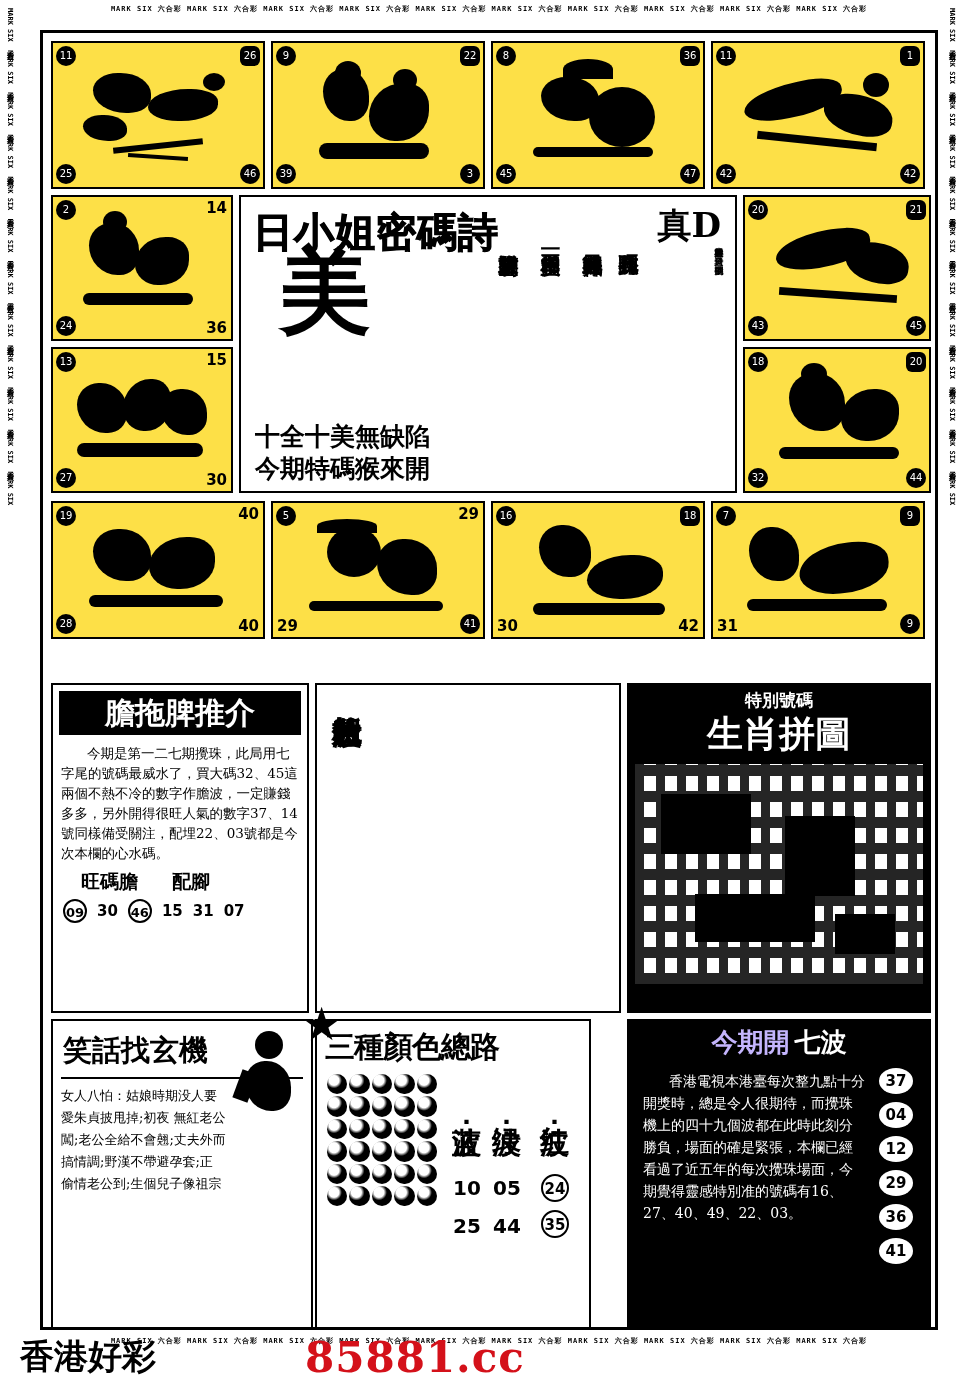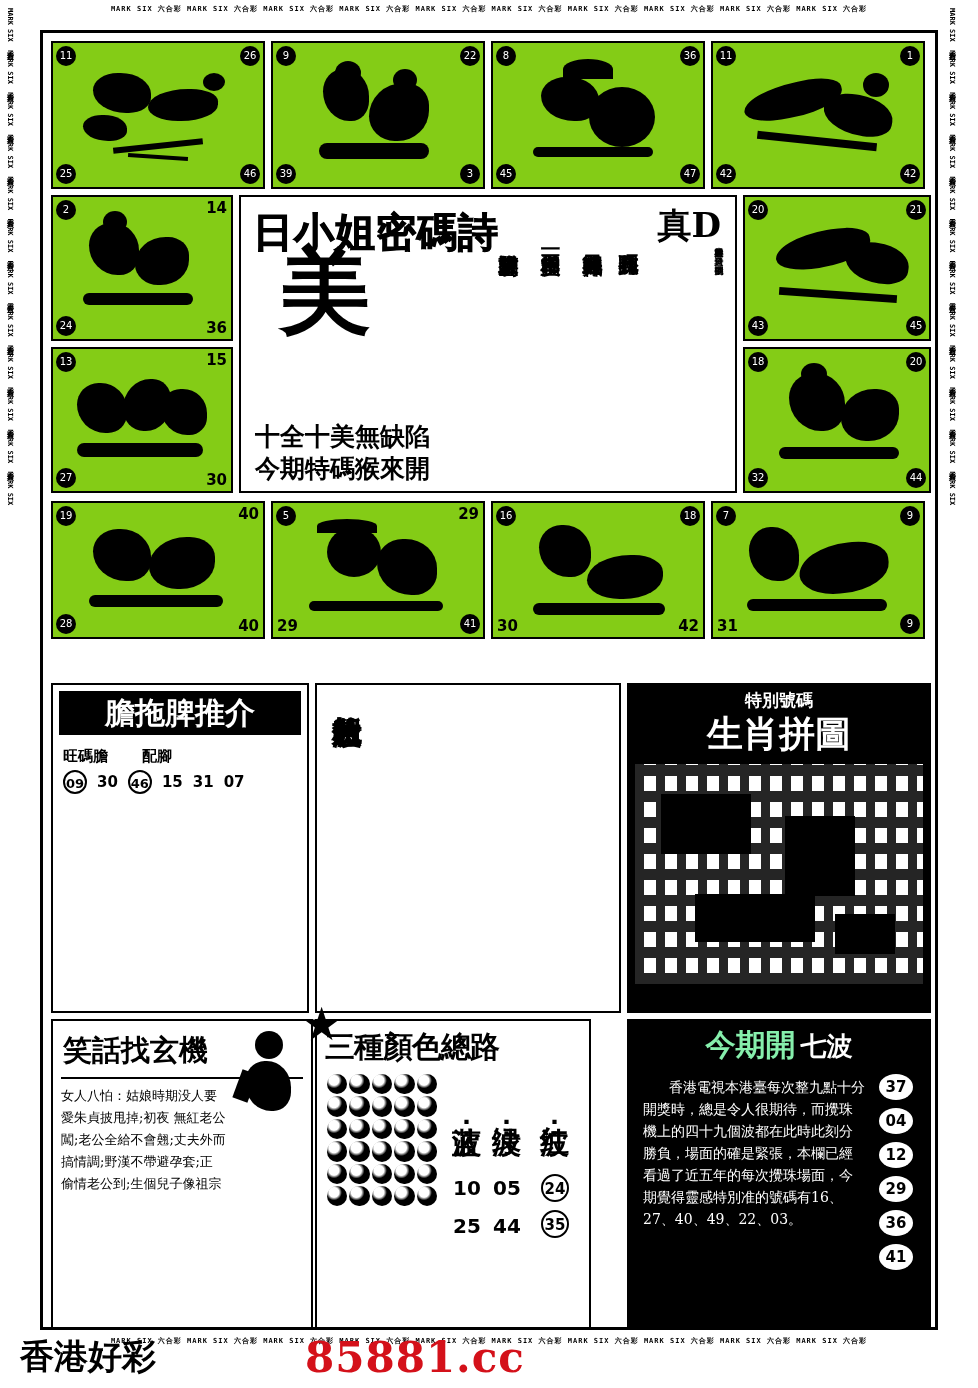--- a/index.html
+++ b/index.html
@@ -48,37 +48,37 @@
   }
 
   
   .pic-grid{
     position:absolute;left:8px;top:8px;width:880px;
   }
   .pic-row{display:flex;gap:6px;margin-bottom:6px;}
   .pic-cell{
     position:relative;
     border:2px solid #000;
-    background:#84cc16;
+    background:#fde047;
     box-sizing:border-box;
     overflow:hidden;
   }
   .pic-cell .art{
     position:absolute;left:0;top:0;right:0;bottom:0;
   }
   .num-badge{
     position:absolute;
     width:20px;height:20px;border-radius:50%;
     background:#000;color:#fff;
     font-size:10px;line-height:20px;text-align:center;
     font-family:"DejaVu Sans","Liberation Sans",sans-serif;
     z-index:4;
   }
   .nb-tl{left:3px;top:3px;}
-  .nb-tr{right:3px;top:3px;}
+  .nb-tr{right:3px;top:3px;border-radius:6px;}
   .nb-bl{left:3px;bottom:3px;}
   .nb-br{right:3px;bottom:3px;}
   .num-plain{
     position:absolute;
     font-size:15px;font-weight:bold;color:#000;z-index:4;
     font-family:"DejaVu Sans","Liberation Sans",sans-serif;
   }
   .np-bl{left:4px;bottom:2px;}
   .np-br{right:4px;bottom:2px;}
   .np-tr{right:4px;top:2px;}
@@ -380,21 +380,22 @@
           <div class="num-plain np-bl">31</div>
           <div class="num-badge nb-br">9</div>
         </div>
       </div>
     </div>
 
     <div class="panels">
 
       <div class="panel" style="left:0;top:0;width:258px;height:330px;">
         <div class="invert-head" style="margin:6px;height:44px;line-height:44px;">膽拖脾推介</div>
-        <div style="display:flex;gap:34px;padding:6px 10px 0 10px;font-size:15px;font-weight:bold;font-family:'DejaVu Serif','Liberation Serif',serif;">
+        <div class="body-cn" style="padding:2px 8px 0 8px;text-indent:26px;">今期是第一二七期攪珠，此局用七字尾的號碼最威水了，買大碼32、45這兩個不熱不冷的數字作膽波，一定賺錢多多，另外開得很旺人氣的數字37、14號同樣備受關注，配埋22、03號都是今次本欄的心水碼。</div>
+        <div style="display:flex;gap:34px;padding:6px 10px 0 28px;font-size:19px;font-weight:bold;font-family:'DejaVu Serif','Liberation Serif',serif;">
           <span>旺碼膽</span>
           <span>配腳</span>
         </div>
         <div style="display:flex;align-items:center;gap:10px;padding:4px 10px;font-size:15px;font-weight:bold;">
           <span class="ball">09</span>
           <span>30</span>
           <span class="ball">46</span>
           <span>15</span>
           <span>31</span>
           <span>07</span>
@@ -502,21 +503,21 @@
                           font-family:'DejaVu Serif','Liberation Serif',serif;height:96px;margin:0 auto;">红波：</div>
               <div class="ball" style="margin-top:8px;width:28px;height:28px;line-height:26px;font-size:15px;">24</div>
               <div class="ball" style="margin-top:8px;width:28px;height:28px;line-height:26px;font-size:15px;">35</div>
             </div>
           </div>
         </div>
       </div>
 
       <div class="panel blackbox" style="left:576px;top:336px;width:304px;height:310px;">
         <div style="text-align:center;padding:4px 0 2px 0;">
-          <span style="color:#86efac;font-size:30px;font-weight:bold;font-family:'DejaVu Serif','Liberation Serif',serif;">今期開</span>
+          <span style="color:#c4b5fd;font-size:26px;font-weight:bold;font-family:'DejaVu Serif','Liberation Serif',serif;">今期開</span>
           <span style="color:#fff;font-size:26px;font-weight:bold;font-family:Liberation Sans, sans-serif;">七波</span>
         </div>
         <div style="position:relative;margin:2px 6px 6px 6px;height:258px;">
           <div class="body-cn wtext" style="color:#fff;padding:6px 58px 6px 8px;text-indent:26px;font-size:14px;line-height:22px;">香港電視本港臺每次整九點十分開獎時，總是令人很期待，而攪珠機上的四十九個波都在此時此刻分勝負，場面的確是緊張，本欄已經看過了近五年的每次攪珠場面，今期覺得靈感特別准的號碼有16、27、40、49、22、03。</div>
           <div style="position:absolute;right:0;top:0;width:54px;display:flex;flex-direction:column;gap:8px;align-items:center;padding-top:4px;">
             <span class="ball-w">37</span>
             <span class="ball-w">04</span>
             <span class="ball-w">12</span>
             <span class="ball-w">29</span>
             <span class="ball-w">36</span>

